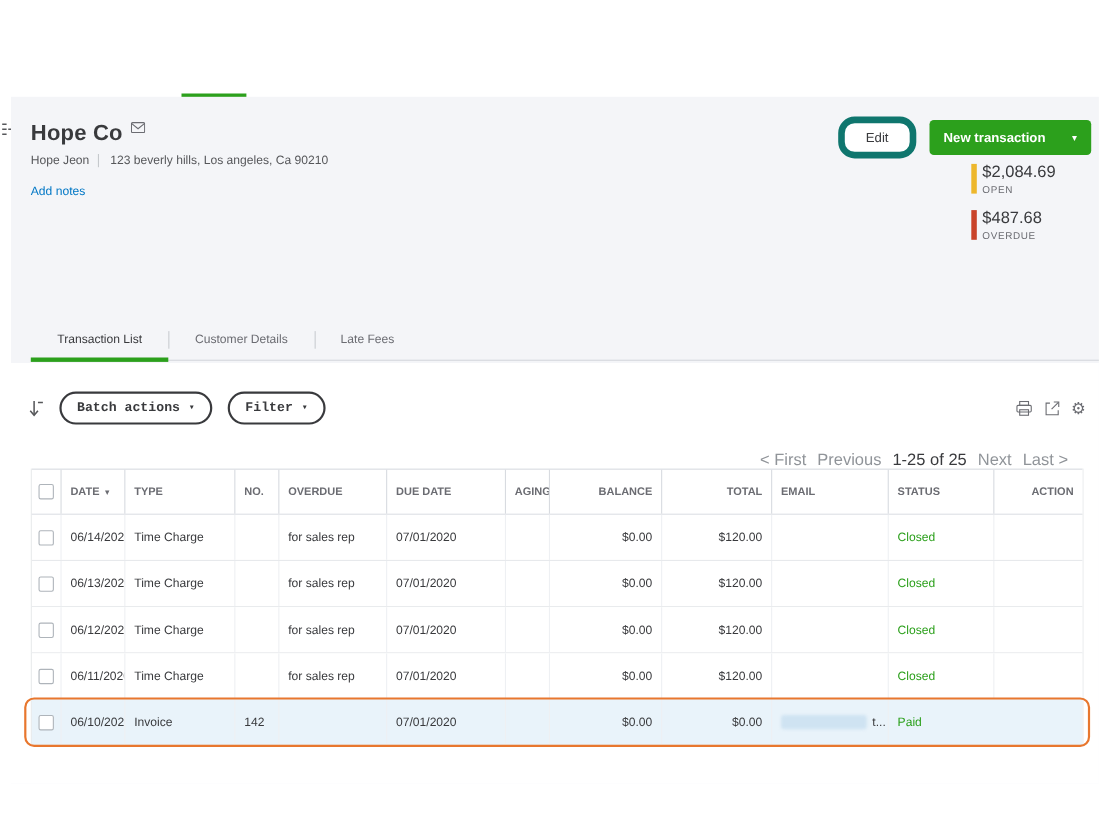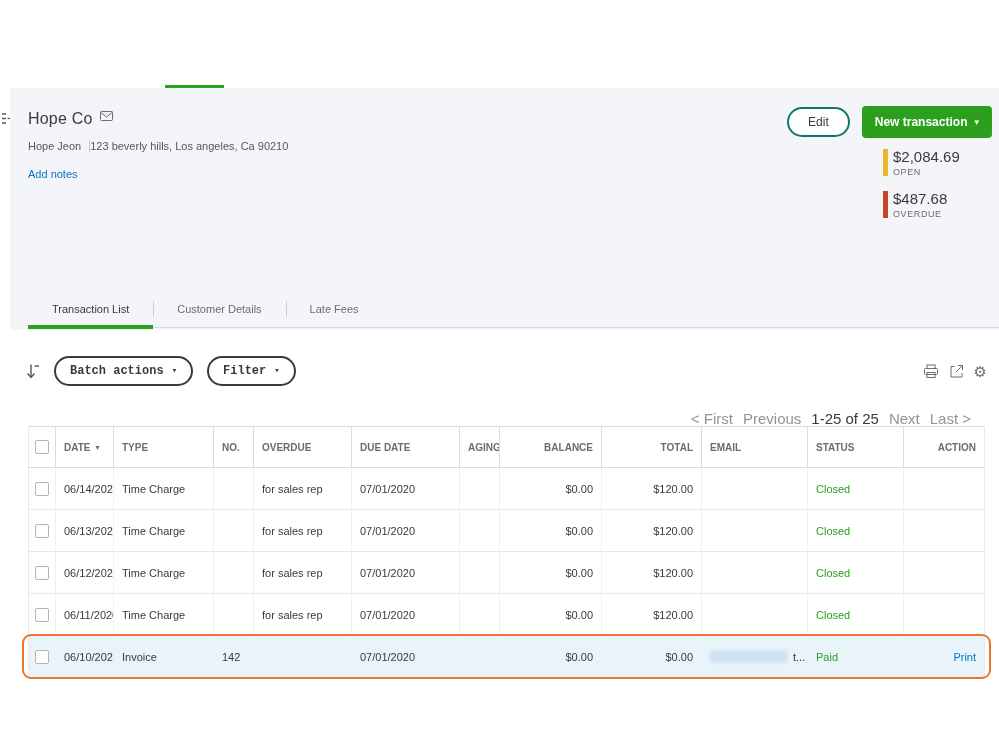--- a/index.html
+++ b/index.html
@@ -8,29 +8,29 @@
     width:999px; height:749px; background:#ffffff; position:relative; overflow:hidden;
     font-family:"Liberation Sans","DejaVu Sans",sans-serif; color:#393a3d;
   }
   .top-indicator { position:absolute; left:165px; top:85px; width:59px; height:4px; background:var(--accent-green); }
   .collapse-icon { position:absolute; left:1px; top:111px; cursor:pointer; }
 
   .panel { position:absolute; left:10px; top:88px; width:989px; height:624px; background:#f4f5f8; }
 
   
   .name-row { position:absolute; left:18px; top:22px; display:flex; gap:7px; align-items:flex-start; }
-  .name-row h1 { font-size:16px; font-weight:400; margin:0; color:#393a3d; letter-spacing:.2px; }
+  .name-row h1 { font-size:20px; font-weight:700; margin:0; color:#393a3d; letter-spacing:.2px; }
   .envelope { margin-top:1px; cursor:pointer; display:inline-flex; }
   .meta-row { position:absolute; left:18px; top:52px; font-size:11px; color:#56575a; }
-  .meta-row .addr { margin-left:8px; border-left:1px solid #c6c9cd; }
+  .meta-row .addr { margin-left:8px; padding-left:10px; border-left:1px solid #c6c9cd; }
   .add-notes { position:absolute; left:18px; top:80px; font-size:11px; color:var(--link-blue); text-decoration:none; cursor:pointer; }
 
   .header-buttons { position:absolute; top:18px; right:7px; display:flex; gap:12px; align-items:center; }
-  .edit-btn { background:#fff; border:2px solid #0f766e; border-radius:15px; padding:6px 19px; font-size:12px; color:#393a3d; cursor:pointer; font-family:inherit;text-align:right; }
-  .new-txn-btn { background:var(--accent-green); color:#fff; border:none; border-radius:4px; padding:9px 13px; font-size:12px; font-weight:700; cursor:pointer; display:flex; gap:7px; align-items:center; font-family:inherit; }
+  .edit-btn { background:#fff; border:6px solid #0f766e; border-radius:15px; padding:6px 19px; font-size:12px; color:#393a3d; cursor:pointer; font-family:inherit;text-align:right; }
+  .new-txn-btn { background:var(--accent-green); color:#fff; border:none; border-radius:4px; padding:9px 13px; font-size:12px; font-weight:700; cursor:pointer; display:flex; gap:24px; align-items:center; font-family:inherit; }
   .caret { font-size:9px; line-height:1; }
 
   .balances { position:absolute; top:60px; right:12px; width:104px; display:flex; flex-direction:column; gap:13px; }
   .balance { position:relative; padding-left:10px; }
   .balance .bar { position:absolute; left:0; top:1px; bottom:1px; width:5px; }
   .balance.open .bar { background:var(--open-bar); }
   .balance.overdue .bar { background:var(--overdue-bar); }
   .balance .amount { font-size:15px; color:#393a3d; }
   .balance .blabel { font-size:9px; color:#6b6c72; letter-spacing:.6px; margin-top:2px; }
 
@@ -278,21 +278,18 @@
     <div class="cell"></div>
     <div class="cell">07/01/2020</div>
     <div class="cell"></div>
     <div class="cell c-balance">$0.00</div>
     <div class="cell c-total">$0.00</div>
     <div class="cell c-email">
               <span class="email-blur" style="display: inline-block;"></span>
               <span>t...</span>
             </div>
     <div class="cell c-status">Paid</div>
-    <div class="cell c-action">
-              <a class="action-link">Print</a>
-            </div>
   </div>
         </div>
     </div>
 
   </div>
 </div>
 
 </body></html>

